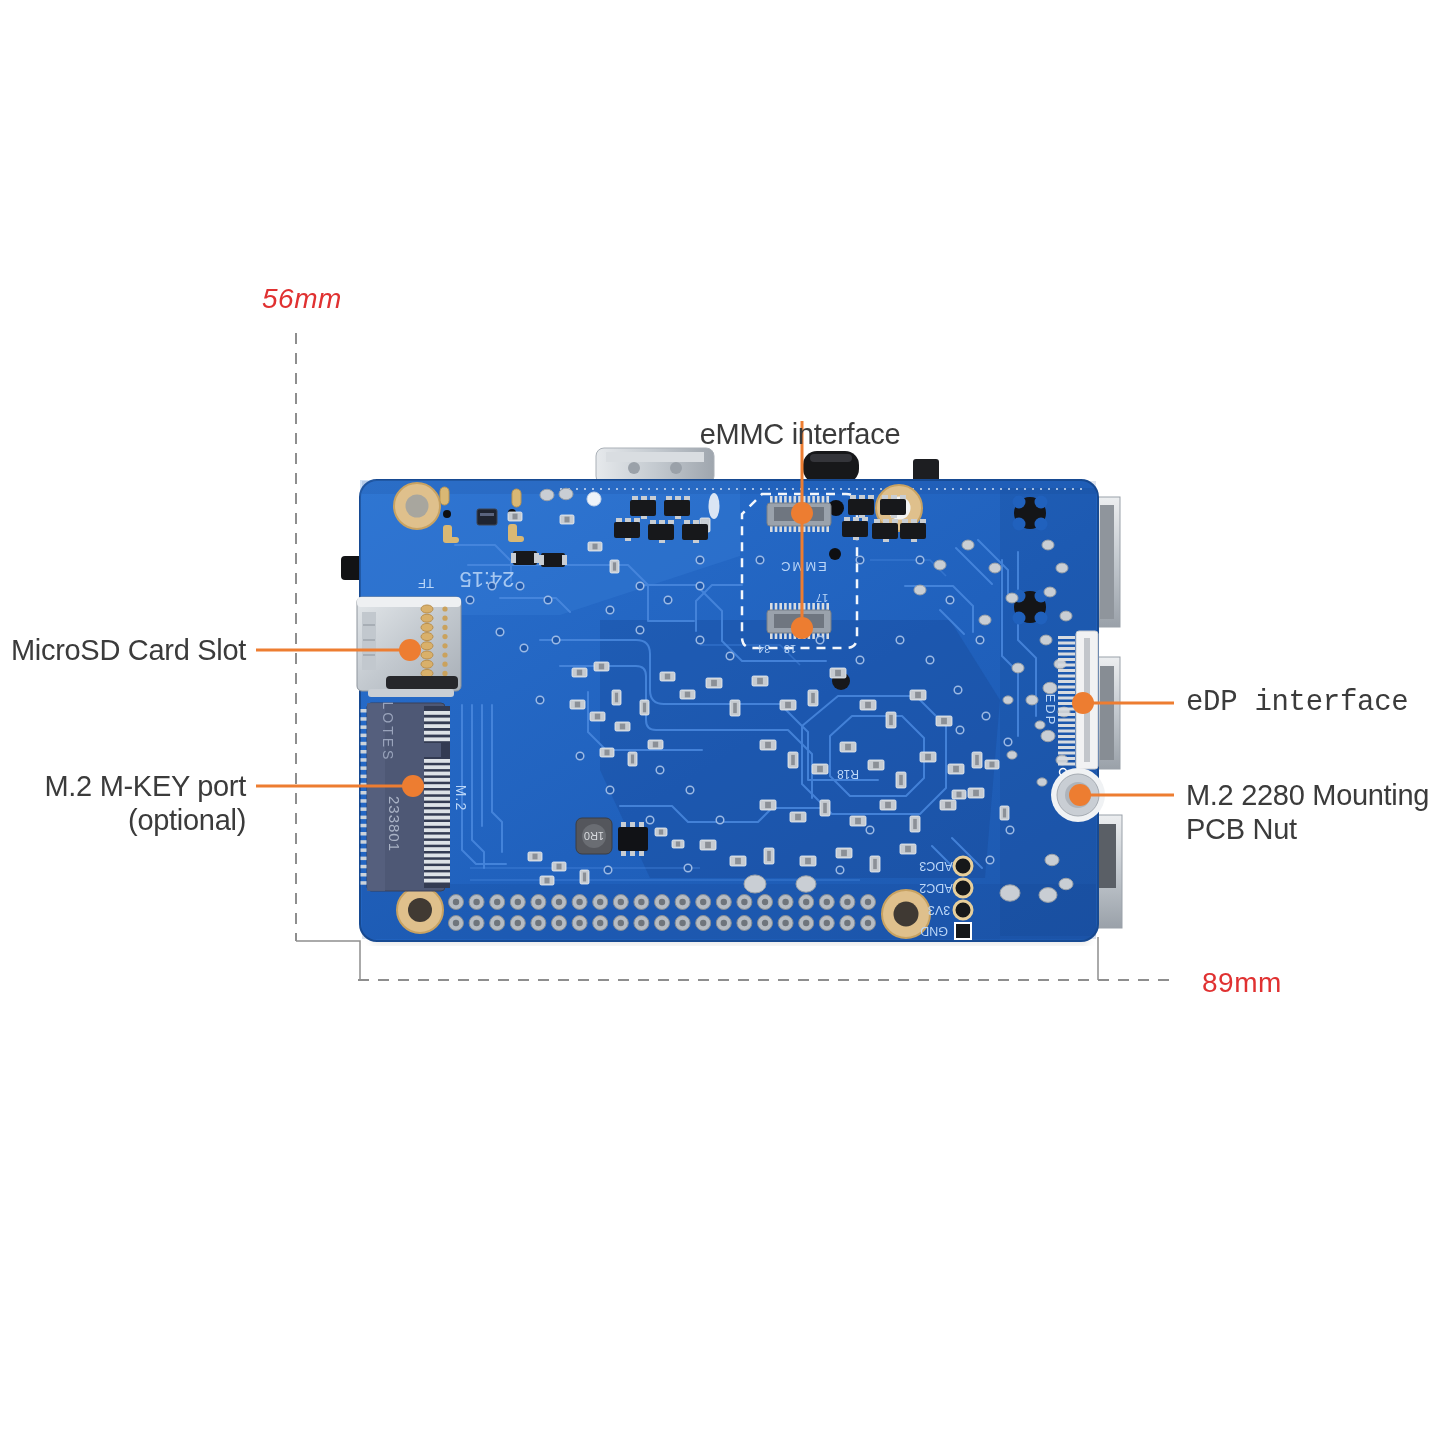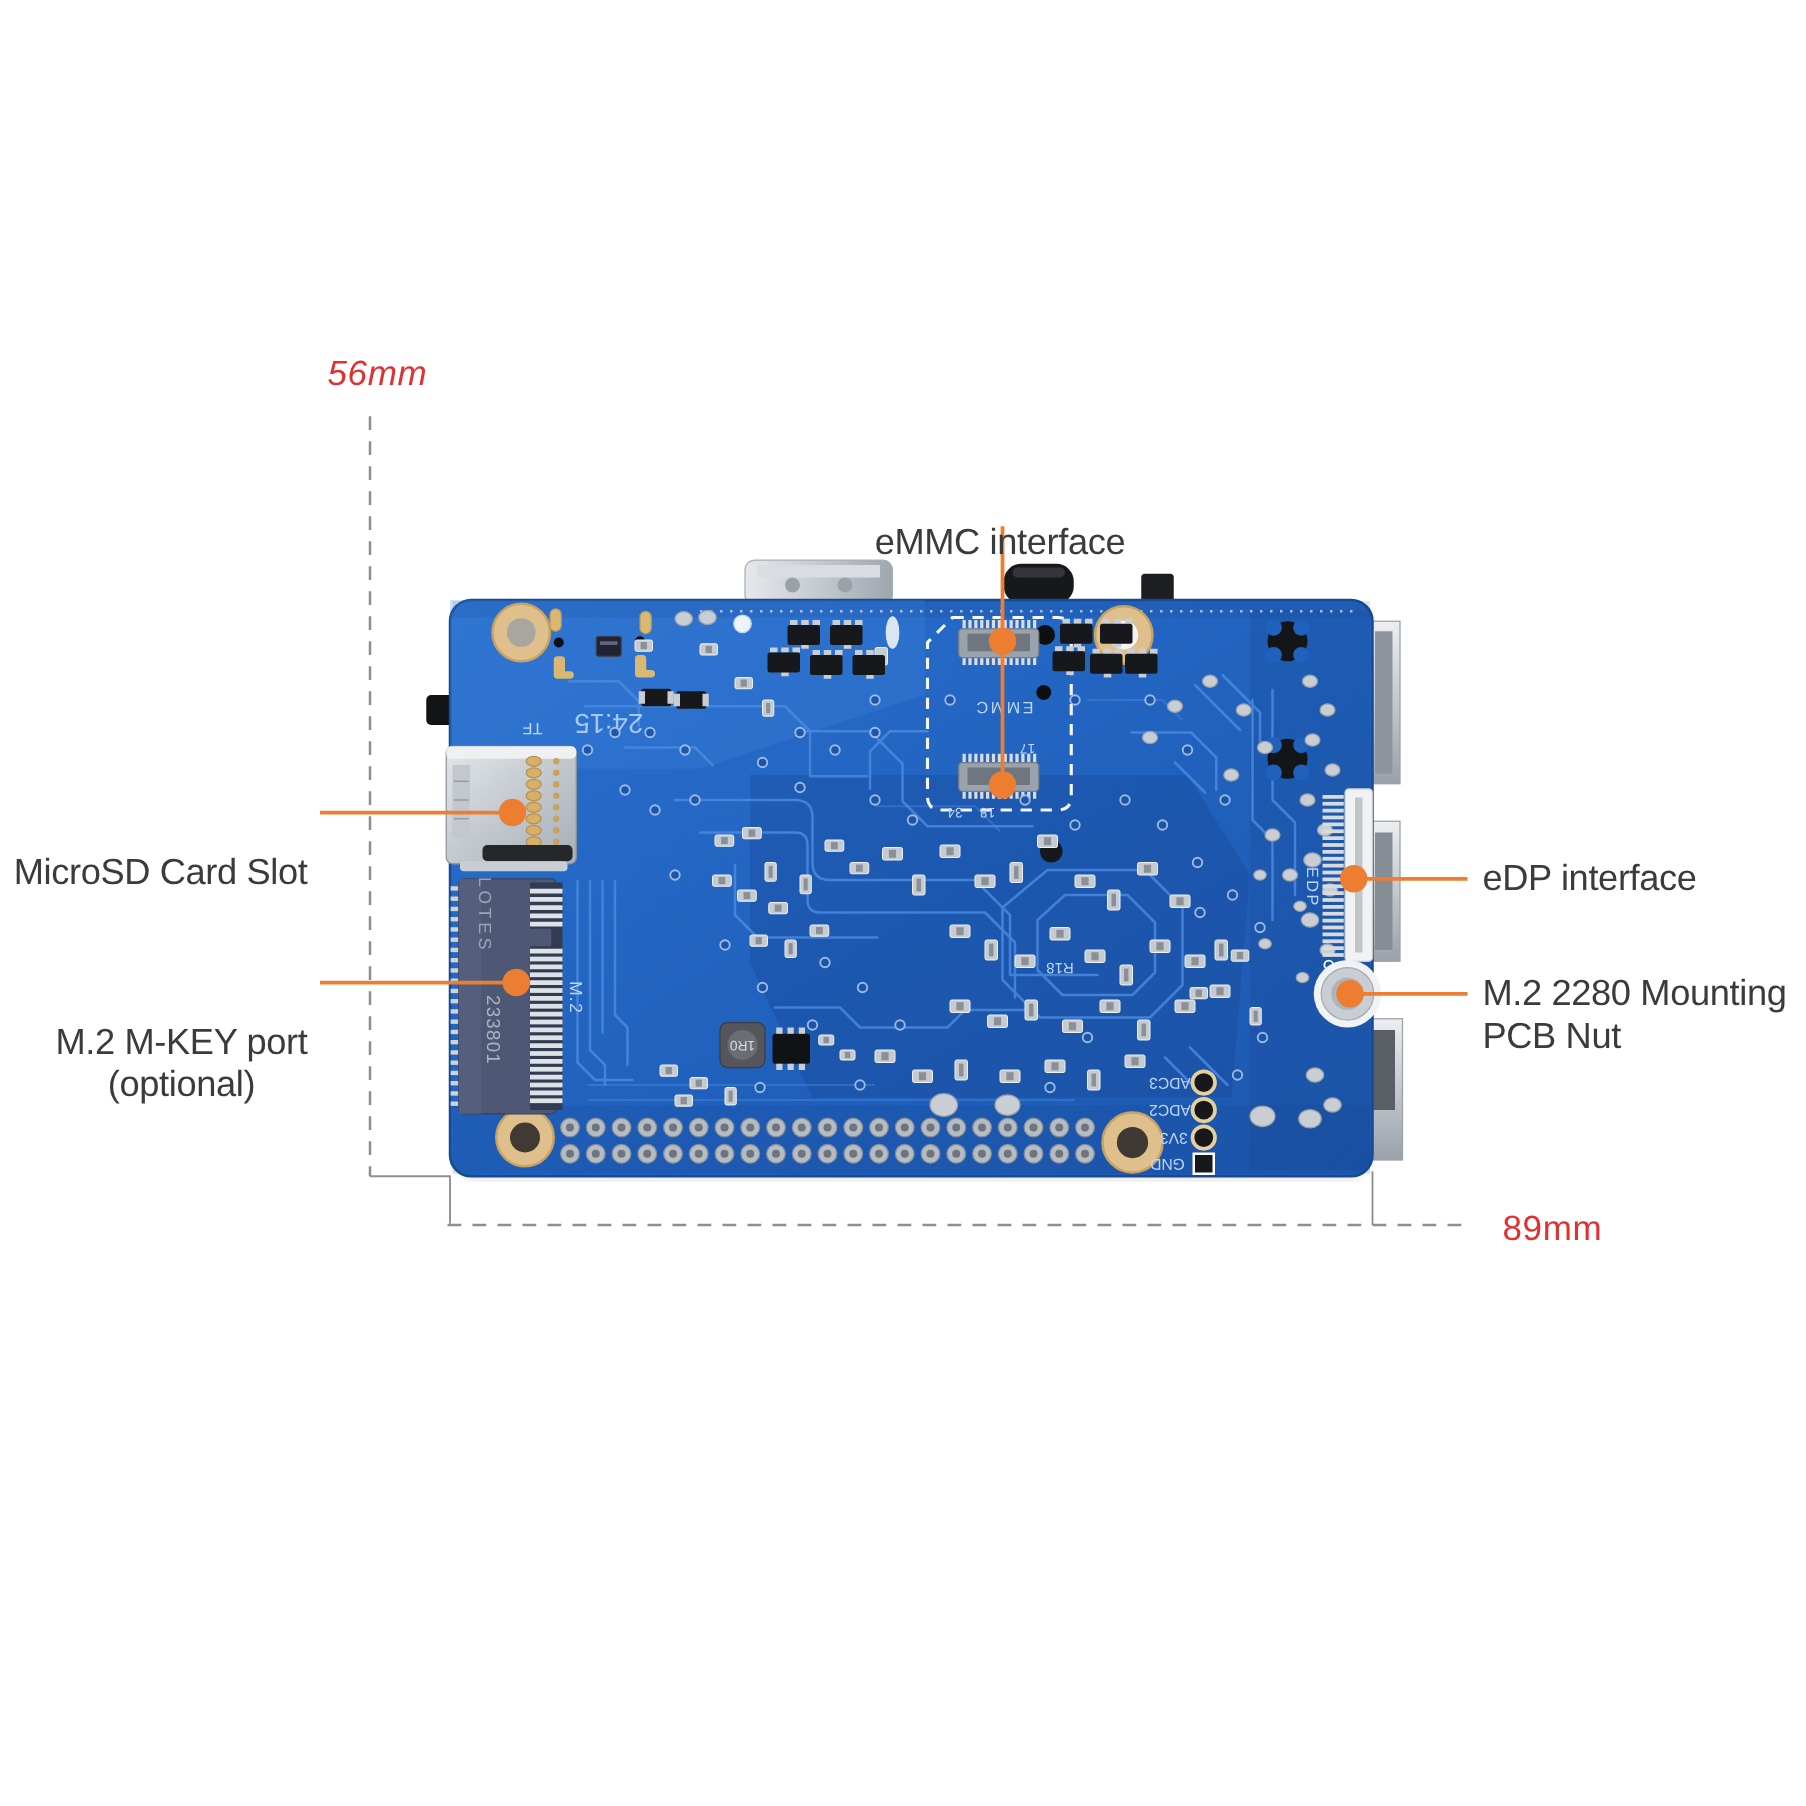--- a/index.html
+++ b/index.html
@@ -6,21 +6,21 @@
   .canvas{
     position:relative;width:1445px;height:1445px;background:#ffffff;
     font-family:"Liberation Sans",sans-serif;overflow:hidden;
   }
   svg.layer{position:absolute;left:0;top:0;}
   .label{
     position:absolute;color:#3b3b3b;font-size:29px;line-height:34px;
     letter-spacing:-0.3px;white-space:nowrap;
   }
   .label.center{text-align:center;}
-  .label.right{text-align:center;margin-top:48px;}
+  .label.right{text-align:right;}
   .dim{
     position:absolute;color:#E03131;font-size:28px;line-height:30px;
     letter-spacing:0.5px;white-space:nowrap;
   }
   .silk{fill:#bcd7f8;font-family:"Liberation Sans",sans-serif;}
 </style>
 </head>
 <body>
 
 <div class="canvas">
@@ -761,20 +761,20 @@
 
   <div class="label center" style="left:640px;top:378px;width:320px;margin-top:39px;">eMMC interface</div>
 
   <div class="label right" style="right:1199px;top:633px;">MicroSD Card Slot</div>
 
   <div class="label right" style="right:1199px;top:769px;">
     <div>M.2 M-KEY port</div>
     <div>(optional)</div>
   </div>
 
-  <div class="label" style="left:1186px;top:686px;">eDP interface</div>
+  <div class="label" style="left:1186px;top:686px;font-family:Liberation Mono, monospace;">eDP interface</div>
 
   <div class="label" style="left:1186px;top:778px;">
     <div>M.2 2280 Mounting</div>
     <div>PCB Nut</div>
   </div>
 
 </div>
 
 </body></html>

